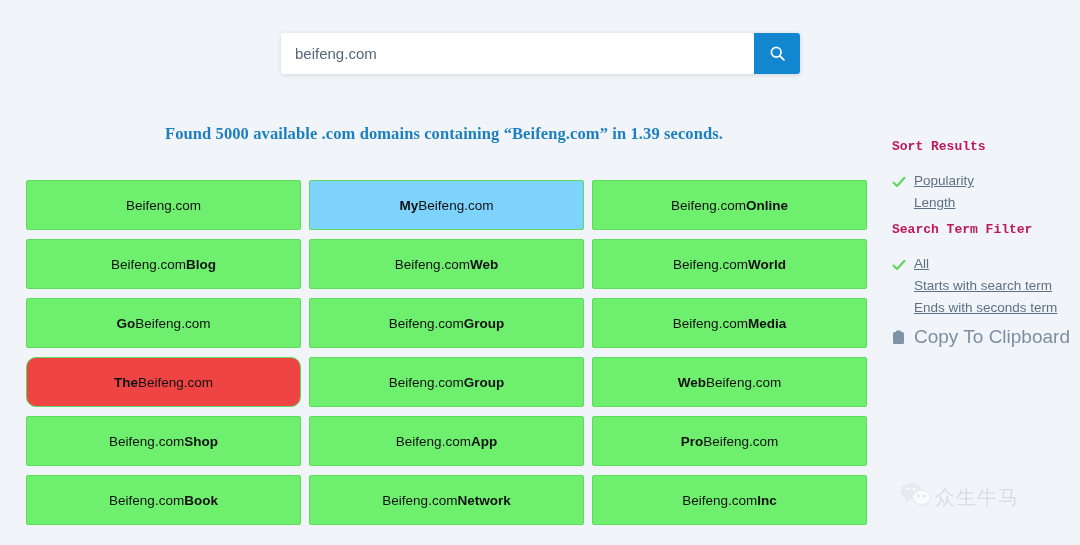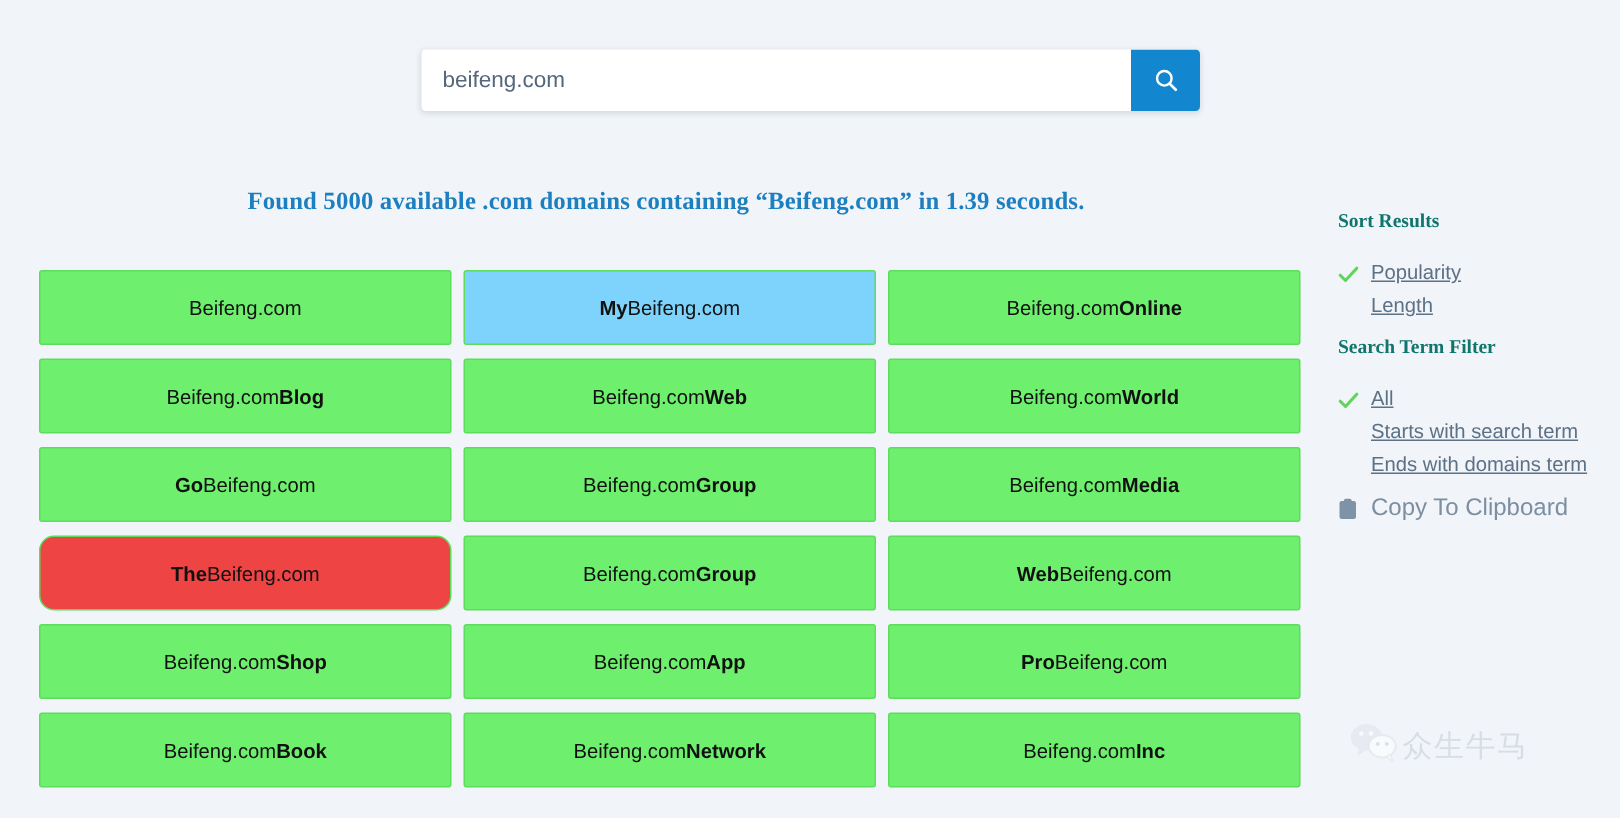--- a/index.html
+++ b/index.html
@@ -88,24 +88,24 @@
   .domain-card b { font-weight: bold; }
 
   
   .sidebar {
     position: absolute;
     left: 892px;
     top: 139px;
     width: 180px;
   }
   .side-head {
-    font-family: Liberation Serif, serif;
+    font-family: Liberation Mono, monospace;
     font-weight: bold;
     font-size: 13px;
-    color: #0f766e;
+    color: #be185d;
     margin-bottom: 12px;
   }
   .side-head.gap { margin-top: 12px; }
   .side-item {
     display: flex;
     align-items: flex-end;
     height: 22px;
     font-size: 13.5px;
     color: #5d7186;
     cursor: pointer;
@@ -117,21 +117,21 @@
     display: flex;
     align-items: center;
   }
   .check svg { display: block; }
   .side-label { padding-left: 2px; }
   .clip-row {
     display: flex;
     align-items: center;
     height: 22px;
     margin-top: 11px;
-    font-size: 16px;
+    font-size: 19px;
     color: #7c8fa2;
     cursor: pointer;
   }
   .clip-icon {
     width: 20px;
     flex: 0 0 20px;
     display: flex;
     align-items: center;
   }
 
@@ -270,21 +270,21 @@
           </svg>
         </span>
         <span class="side-label">All</span>
       </div>
       <div class="side-item">
         <span class="check"></span>
         <span class="side-label">Starts with search term</span>
       </div>
       <div class="side-item">
         <span class="check"></span>
-        <span class="side-label">Ends with domains term</span>
+        <span class="side-label">Ends with seconds term</span>
       </div>
     </div>
 
   <div class="clip-row">
     <span class="clip-icon">
       <svg width="13" height="15" viewBox="0 0 13 15">
         <rect x="1" y="2" width="11" height="12" rx="1.5" fill="#7f93a6"></rect>
         <rect x="4" y="0.5" width="5" height="3" rx="1" fill="#7f93a6"></rect>
       </svg>
     </span>

